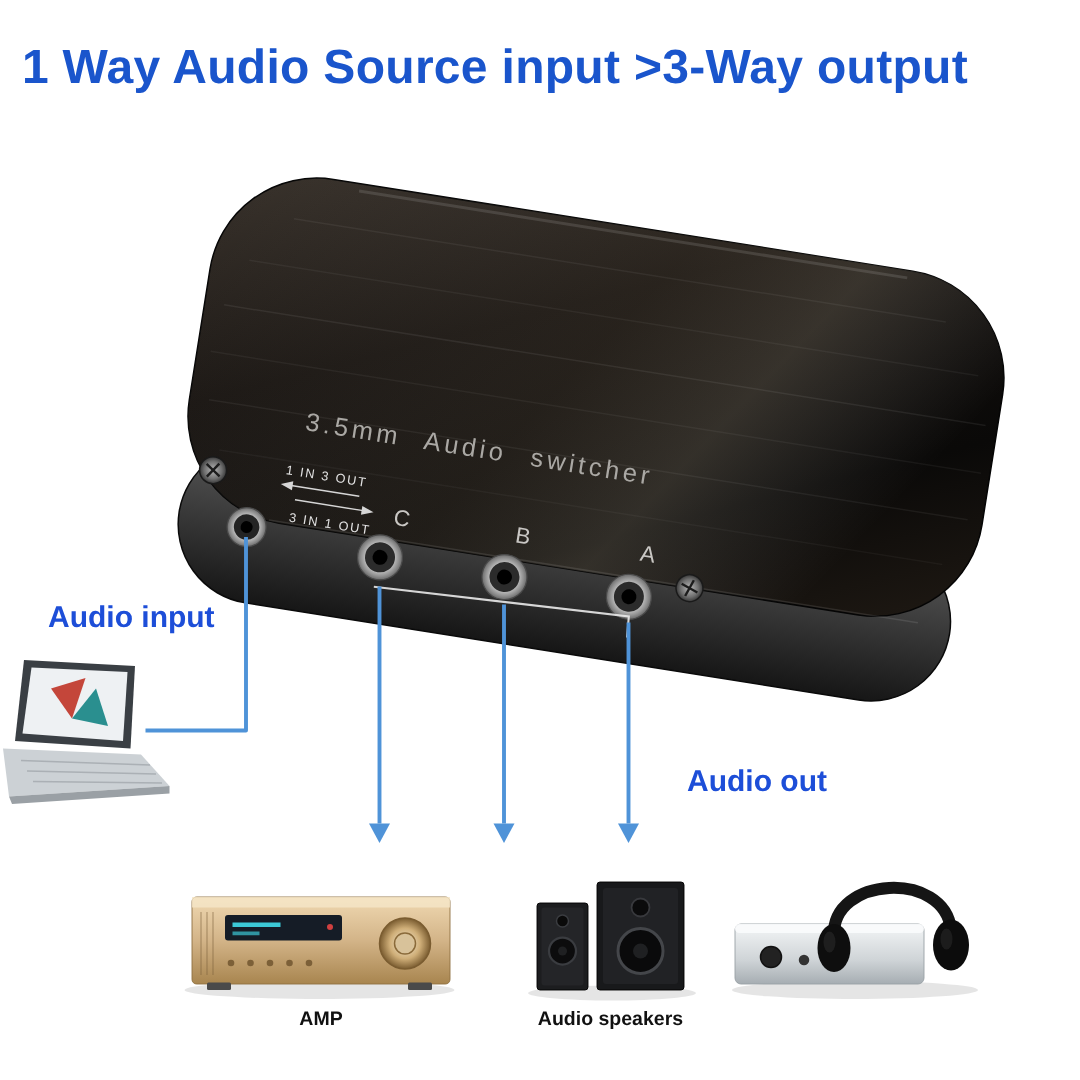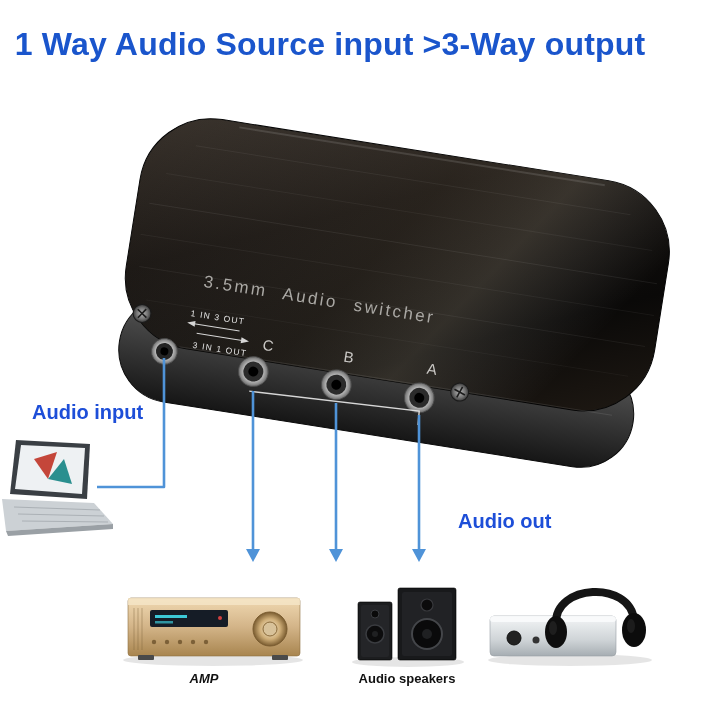--- a/index.html
+++ b/index.html
@@ -15,21 +15,21 @@
   }
   .anno{
     position:absolute;font-size:20px;font-weight:700;color:#1d4ed8;
   }
   .anno.input-label{left:32px;top:401px;}
   .anno.output-label{left:458px;top:510px;}
   .devlabel{
     position:absolute;top:671px;font-size:13px;font-weight:700;color:#111111;
     text-align:center;
   }
-  .devlabel.amp-label{left:144px;width:120px;font-style:italic;}
+  .devlabel.amp-label{left:154px;width:120px;}
   .devlabel.speakers-label{left:347px;width:120px;}
   .devlabel.hpamp-label{left:492px;width:140px;}
 </style>
 </head>
 <body>
 
 <div class="canvas">
 
   <svg class="scene-svg" width="720" height="720" viewBox="0 0 720 720">
     <defs>

